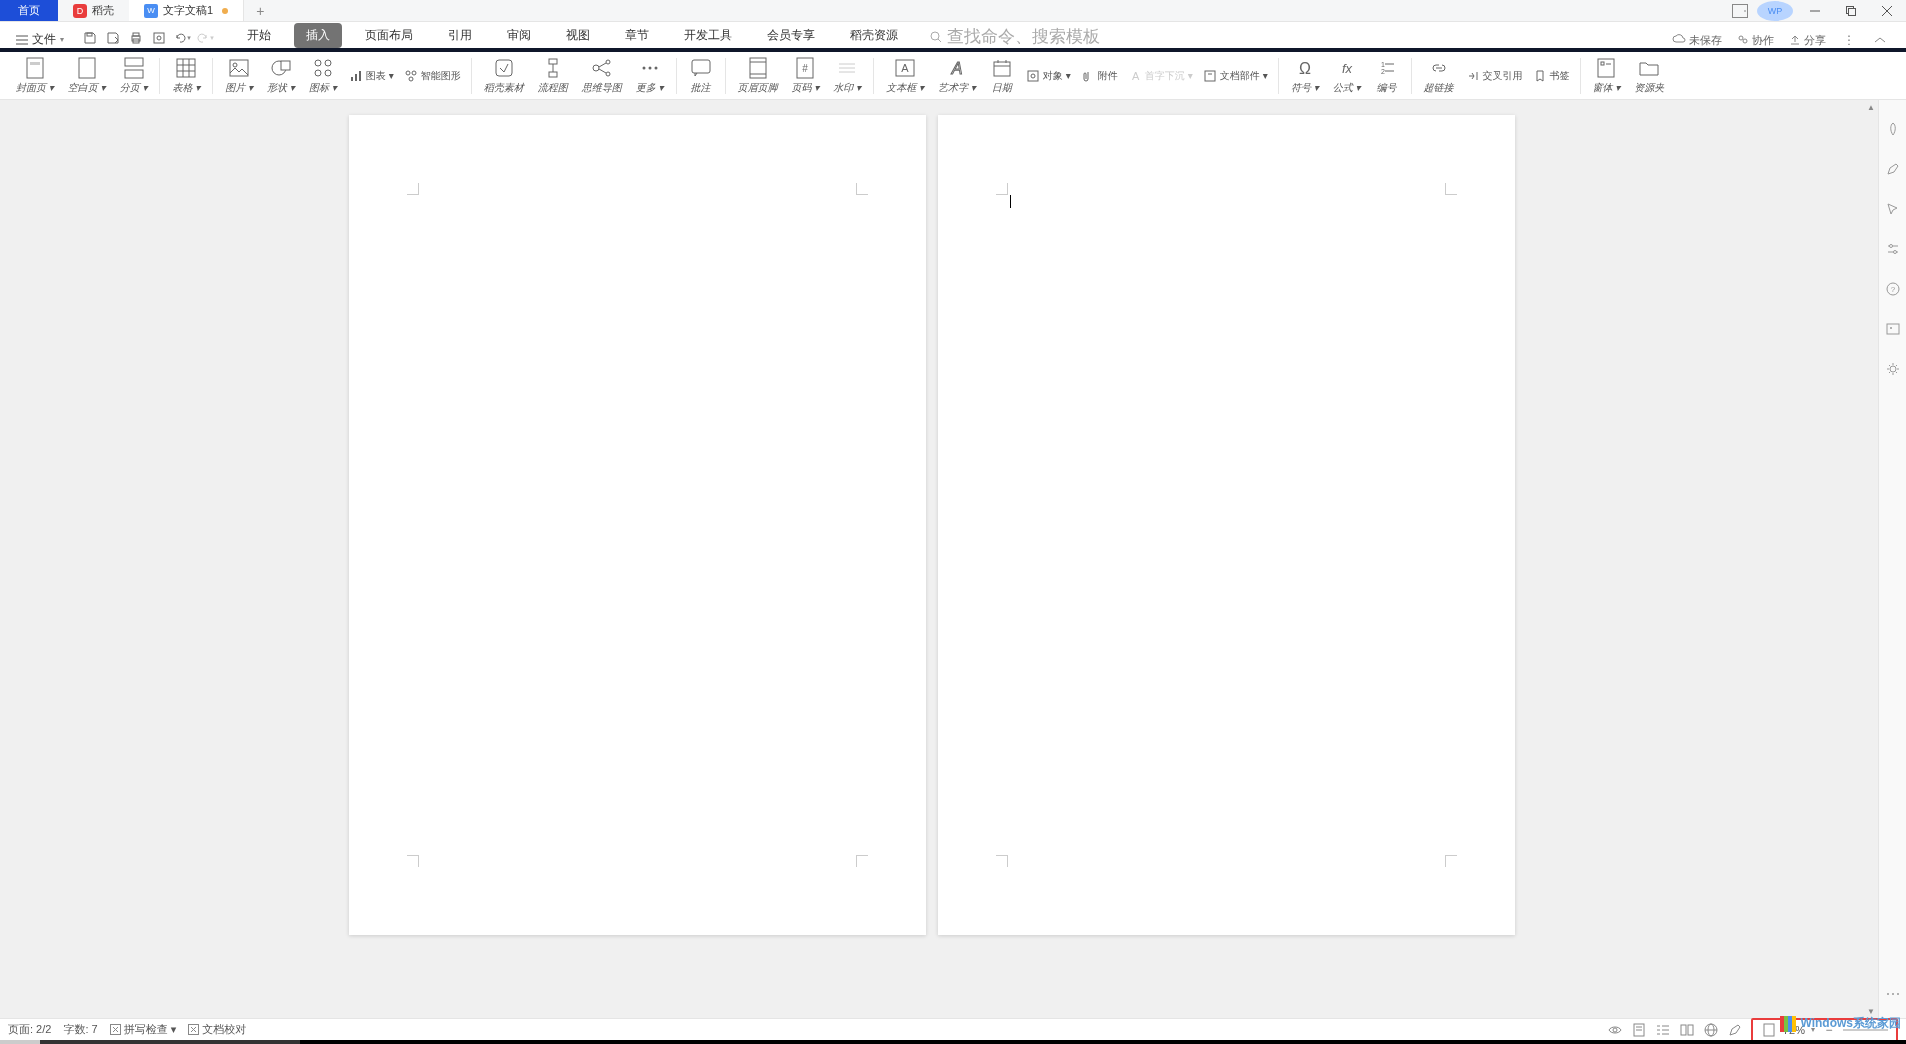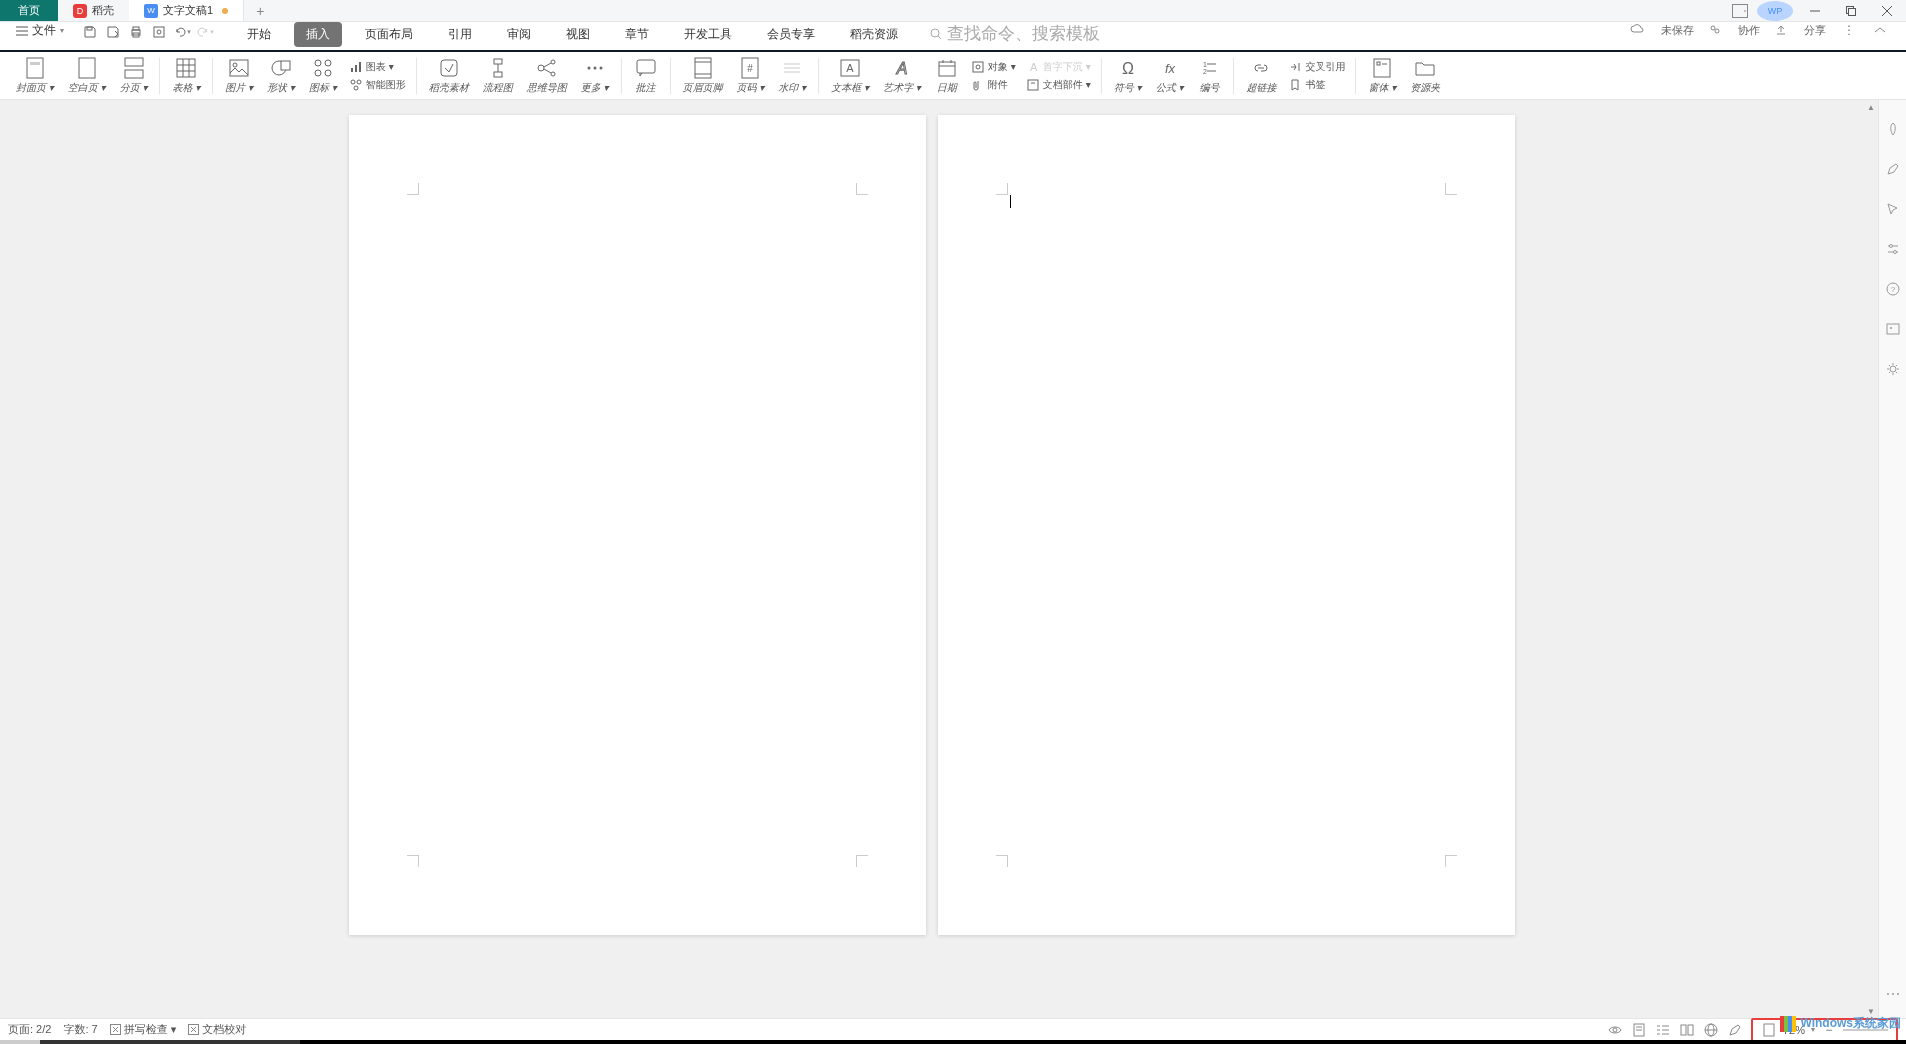--- a/index.html
+++ b/index.html
@@ -27,21 +27,21 @@
       height: 100%;
       display: flex;
       align-items: center;
       padding: 0 15px;
       font-size: 11px;
       color: #333;
       cursor: pointer;
       position: relative;
     }
     .tab-home {
-      background: #0f766e;
+      background: #1d4ed8;
       color: #fff;
       padding: 0 18px;
     }
     .tab-daoke {
       background: #f5f6f7;
     }
     .tab-daoke .tab-icon {
       width: 14px;
       height: 14px;
       background: #e93c3c;
@@ -115,23 +115,23 @@
       height: 22px;
       display: flex;
       align-items: center;
       justify-content: center;
       font-size: 11px;
       color: #555;
     }
     .menubar {
       height: 30px;
       display: flex;
-      align-items: flex-start;
+      align-items: flex-end;
       background: #fff;
-      border-bottom: 2px solid #0f172a;
+      border-bottom: 4px solid #0f172a;
       padding: 0 8px;
     }
     .file-menu {
       display: flex;
       align-items: center;
       gap: 4px;
       font-size: 12px;
       color: #333;
       padding: 0 8px;
     }
@@ -177,21 +177,21 @@
       display: flex;
       align-items: center;
       gap: 15px;
       padding-right: 10px;
       font-size: 11px;
       color: #666;
     }
     .menubar-right-item {
       display: flex;
       align-items: center;
-      gap: 17px;
+      gap: 3px;
     }
     .ribbon {
       height: 48px;
       display: flex;
       align-items: center;
       background: #fff;
       border-bottom: 1px solid #e5e5e5;
       padding: 0 10px;
       gap: 2px;
     }
@@ -220,21 +220,21 @@
       font-style: italic;
     }
     .ribbon-sep {
       width: 1px;
       height: 36px;
       background: #e5e5e5;
       margin: 0 4px;
     }
     .ribbon-small-group {
       display: flex;
-      flex-direction: column;
+      flex-direction: row;
       gap: 2px;
     }
     .ribbon-small-btn {
       display: flex;
       align-items: center;
       gap: 3px;
       font-size: 10px;
       color: #555;
       padding: 1px 4px;
     }

